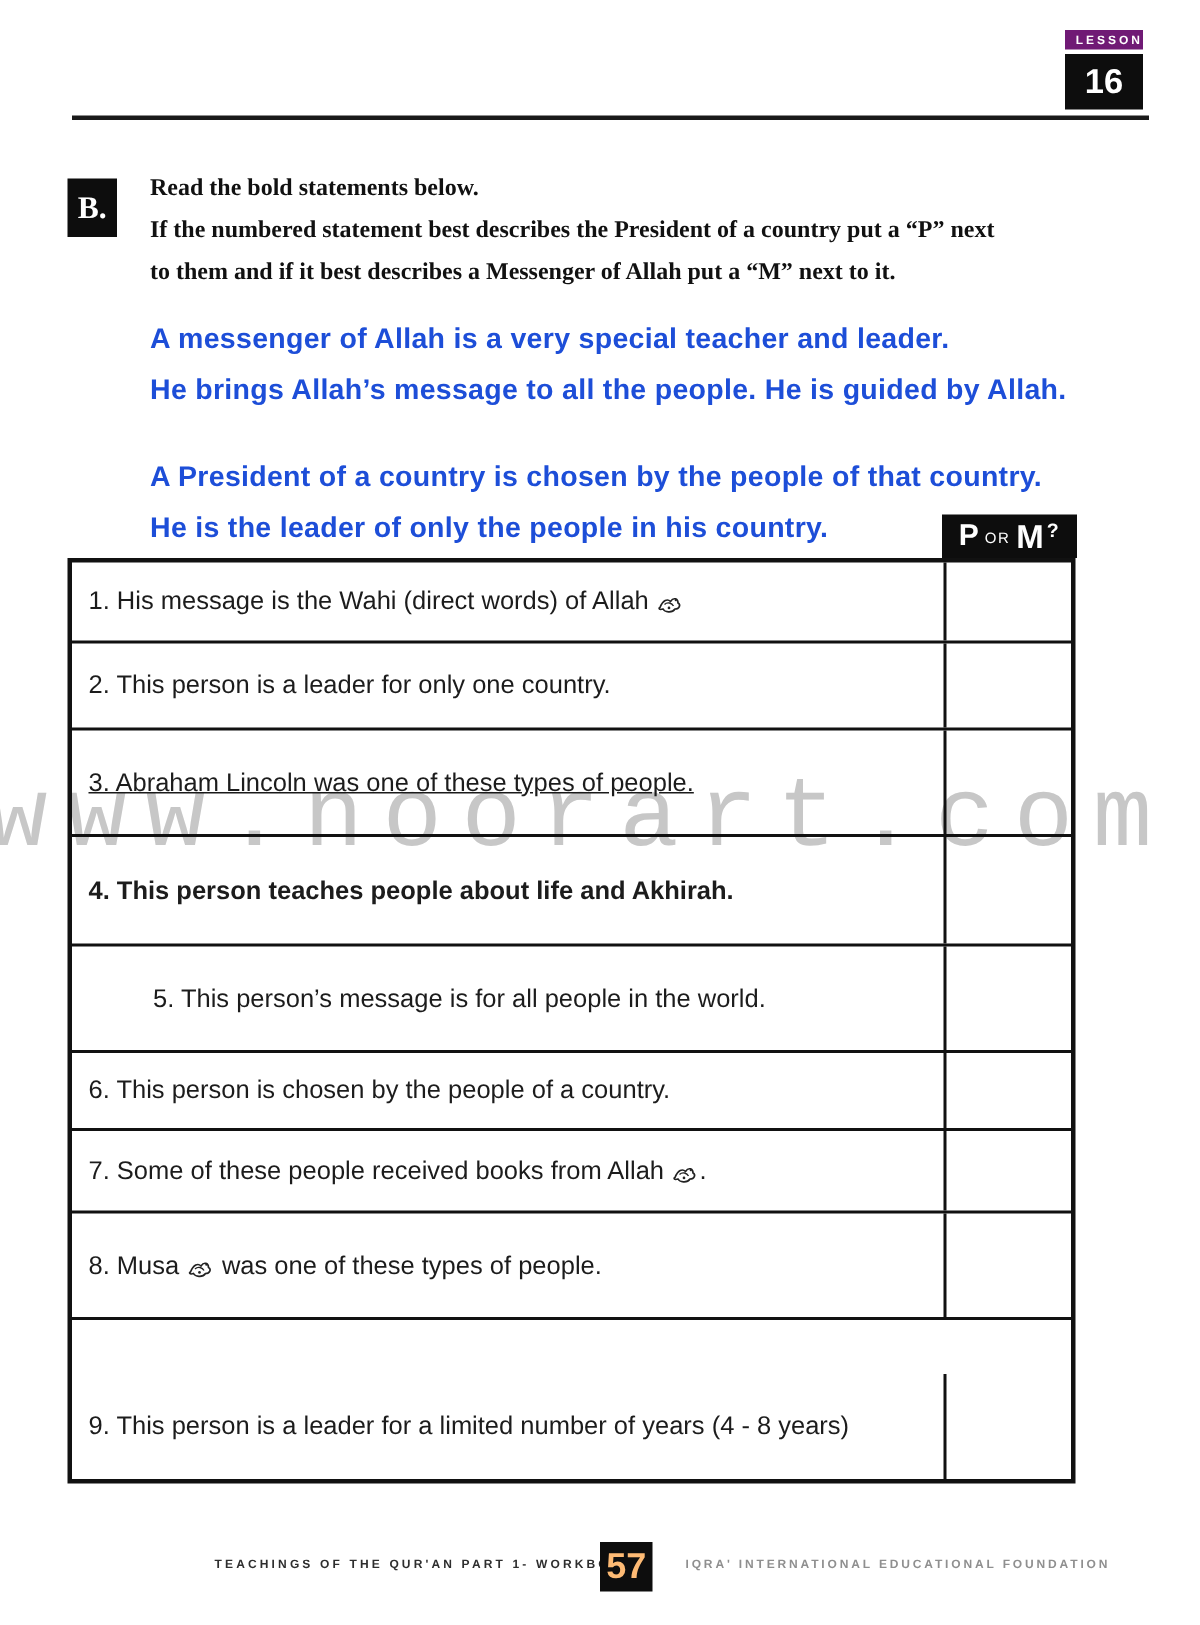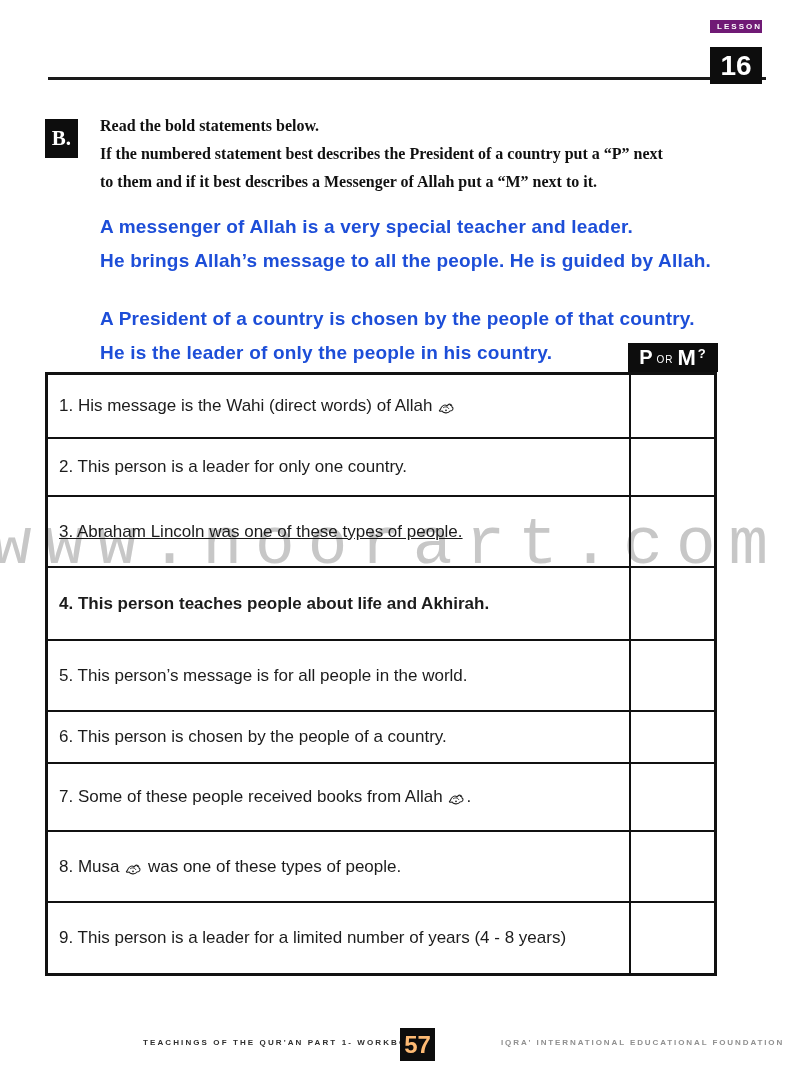--- a/index.html
+++ b/index.html
@@ -12,22 +12,22 @@
     color:#1a1a1a;
   }
 
   
   .lesson-badge{position:absolute;top:20px;left:710px;width:52px;z-index:2;}
   .lesson-label{
     background:#701a75;color:#fff;height:13px;line-height:13px;
     font-size:8px;letter-spacing:2px;text-align:right;font-weight:bold;
   }
   .lesson-number{
-    margin-top:14px;background:#0d0d0d;color:#fff;height:37px;line-height:37px;
-    font-size:28px;font-weight:bold;text-align:center;
+    margin-top:3px;background:#0d0d0d;color:#fff;height:37px;line-height:37px;
+    font-size:23px;font-weight:bold;text-align:center;
   }
 
   
   .top-rule{position:absolute;left:48px;top:77px;width:718px;height:3px;background:#1a1a1a;}
 
   
   .section-letter{
     position:absolute;left:45px;top:119px;width:33px;height:39px;
     background:#0d0d0d;color:#fff;
     font-family:"Liberation Serif", serif;font-weight:bold;font-size:21px;
@@ -88,21 +88,21 @@
     position:absolute;left:143px;top:1038px;
     font-size:8px;font-weight:bold;letter-spacing:2.1px;color:#2e2e2e;white-space:nowrap;
   }
   .page-number{
     position:absolute;left:400px;top:1028px;width:35px;height:33px;
     background:#0d0d0d;color:#fdba74;font-weight:bold;font-size:24px;
     display:flex;align-items:center;justify-content:center;
   }
   .footer-right{
     position:absolute;left:457px;top:1038px;
-    font-size:8px;font-weight:bold;letter-spacing:1.9px;color:#8f8f8f;white-space:nowrap;margin-left:44px;
+    font-size:8px;font-weight:bold;letter-spacing:1.9px;color:#8f8f8f;white-space:nowrap;
   }
 </style>
 </head>
 <body>
 
 <div class="page">
 
   <div class="lesson-badge">
     <div class="lesson-label">LESSON</div>
     <div class="lesson-number">16</div>
@@ -130,68 +130,68 @@
   </div>
 
   <div class="porm">
     <span class="big">P</span>
     <span class="small">OR</span>
     <span class="bigger">M</span>
     <span class="qmark">?</span>
   </div>
 
   <div class="quiz-table">
-      <div class="t-row" style="height: 64px; text-align: center;">
+      <div class="t-row" style="height: 54px; text-align: center;">
         <div class="t-text"><span>1. His message is the Wahi (direct words) of Allah </span><span class="callig"><svg width="17" height="14" viewBox="0 0 17 14" aria-hidden="true">
     <path d="M2 9 C4 4, 7 3, 9 5 C11 2, 14 3, 14 6 C16 7, 15 10, 12 10 C10 13, 5 12, 4 10 C1 11, 1 9, 2 9 Z" fill="none" stroke="#222" stroke-width="1.1"></path>
     <path d="M5 7 C7 5, 10 6, 11 8" fill="none" stroke="#222" stroke-width="0.9"></path>
     <circle cx="8" cy="9.3" r="0.9" fill="#222"></circle>
     <circle cx="12.5" cy="4.2" r="0.7" fill="#222"></circle>
   </svg></span></div>
         <div class="t-answer"></div>
       </div>
       <div class="t-row" style="height: 58px;">
         <div class="t-text"><span>2. This person is a leader for only one country.</span></div>
         <div class="t-answer"></div>
       </div>
       <div class="t-row" style="height: 71px; text-decoration: underline;">
         <div class="t-text"><span>3. Abraham Lincoln was one of these types of people.</span></div>
         <div class="t-answer"></div>
       </div>
       <div class="t-row" style="height: 73px; font-weight: bold;">
         <div class="t-text"><span>4. This person teaches people about life and Akhirah.</span></div>
         <div class="t-answer"></div>
       </div>
-      <div class="t-row" style="height: 71px;">
+      <div class="t-row" style="height: 71px; padding-left: 43px;">
         <div class="t-text"><span>5. This person’s message is for all people in the world.</span></div>
         <div class="t-answer"></div>
       </div>
       <div class="t-row" style="height: 52px;">
         <div class="t-text"><span>6. This person is chosen by the people of a country.</span></div>
         <div class="t-answer"></div>
       </div>
-      <div class="t-row" style="height: 68px;">
+      <div class="t-row" style="height: 55px;">
         <div class="t-text"><span>7. Some of these people received books from Allah </span><span class="callig"><svg width="17" height="14" viewBox="0 0 17 14" aria-hidden="true">
     <path d="M2 9 C4 4, 7 3, 9 5 C11 2, 14 3, 14 6 C16 7, 15 10, 12 10 C10 13, 5 12, 4 10 C1 11, 1 9, 2 9 Z" fill="none" stroke="#222" stroke-width="1.1"></path>
     <path d="M5 7 C7 5, 10 6, 11 8" fill="none" stroke="#222" stroke-width="0.9"></path>
     <circle cx="8" cy="9.3" r="0.9" fill="#222"></circle>
     <circle cx="12.5" cy="4.2" r="0.7" fill="#222"></circle>
   </svg></span><span>.</span></div>
         <div class="t-answer"></div>
       </div>
       <div class="t-row" style="height: 71px;">
         <div class="t-text"><span>8. Musa </span><span class="callig"><svg width="17" height="14" viewBox="0 0 17 14" aria-hidden="true">
     <path d="M2 9 C4 4, 7 3, 9 5 C11 2, 14 3, 14 6 C16 7, 15 10, 12 10 C10 13, 5 12, 4 10 C1 11, 1 9, 2 9 Z" fill="none" stroke="#222" stroke-width="1.1"></path>
     <path d="M5 7 C7 5, 10 6, 11 8" fill="none" stroke="#222" stroke-width="0.9"></path>
     <circle cx="8" cy="9.3" r="0.9" fill="#222"></circle>
     <circle cx="12.5" cy="4.2" r="0.7" fill="#222"></circle>
   </svg></span><span> was one of these types of people.</span></div>
         <div class="t-answer"></div>
       </div>
-      <div class="t-row" style="height: 70px;">
+      <div class="t-row" style="height: 70px; margin-top: 36px;">
         <div class="t-text"><span>9. This person is a leader for a limited number of years (4 - 8 years)</span></div>
         <div class="t-answer"></div>
       </div>
     </div>
 
   <div class="watermark">www.noorart.com</div>
 
   <div class="footer-left">TEACHINGS OF THE QUR'AN PART 1- WORKBOOK</div>
   <div class="page-number">57</div>
   <div class="footer-right">IQRA' INTERNATIONAL EDUCATIONAL FOUNDATION</div>

